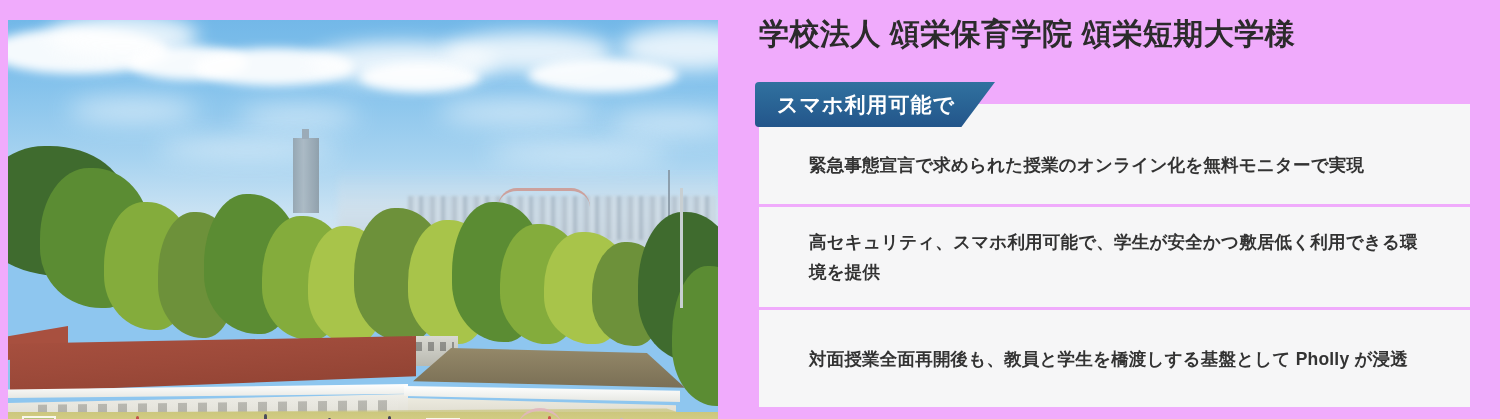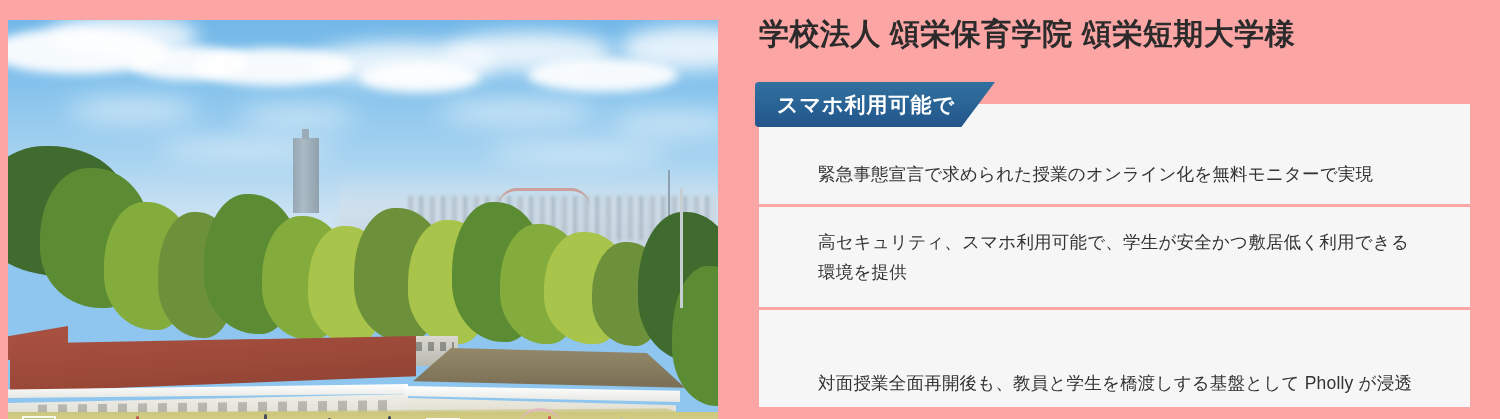--- a/index.html
+++ b/index.html
@@ -13,21 +13,21 @@
     height: 419px;
     overflow: hidden;
     font-family: "Liberation Sans", "DejaVu Sans", sans-serif;
     -webkit-font-smoothing: antialiased;
   }
 
   .page {
     position: relative;
     width: 1500px;
     height: 419px;
-    background: #fca5a5;
+    background: #f0abfc;
   }
 
   
   .photo-wrap {
     position: absolute;
     left: 8px;
     top: 20px;
     width: 710px;
     height: 399px;
     overflow: hidden;
@@ -278,23 +278,23 @@
     padding: 0 46px 0 50px;
     display: flex;
     align-items: center;
     color: #333333;
     font-size: 17.5px;
     line-height: 30px;
     letter-spacing: .2px;
   }
   .panel.p1 { height: 100px; padding-top: 46px; align-items: flex-start; }
   .panel.p2 { height: 100px; margin-top: 3px; justify-content: center; }
-  .panel.p3 { height: 97px;  margin-top: 3px; align-items: flex-end; }
-
-  .panel-text { margin: 9px; }
+  .panel.p3 { height: 97px;  margin-top: 3px; }
+
+  .panel-text { margin: 0; font-weight: bold; }
 </style>
 </head>
 <body>
 
 <div class="page">
 
   <div class="photo-wrap">
     <div class="photo">
 
       <div class="sky"></div>

